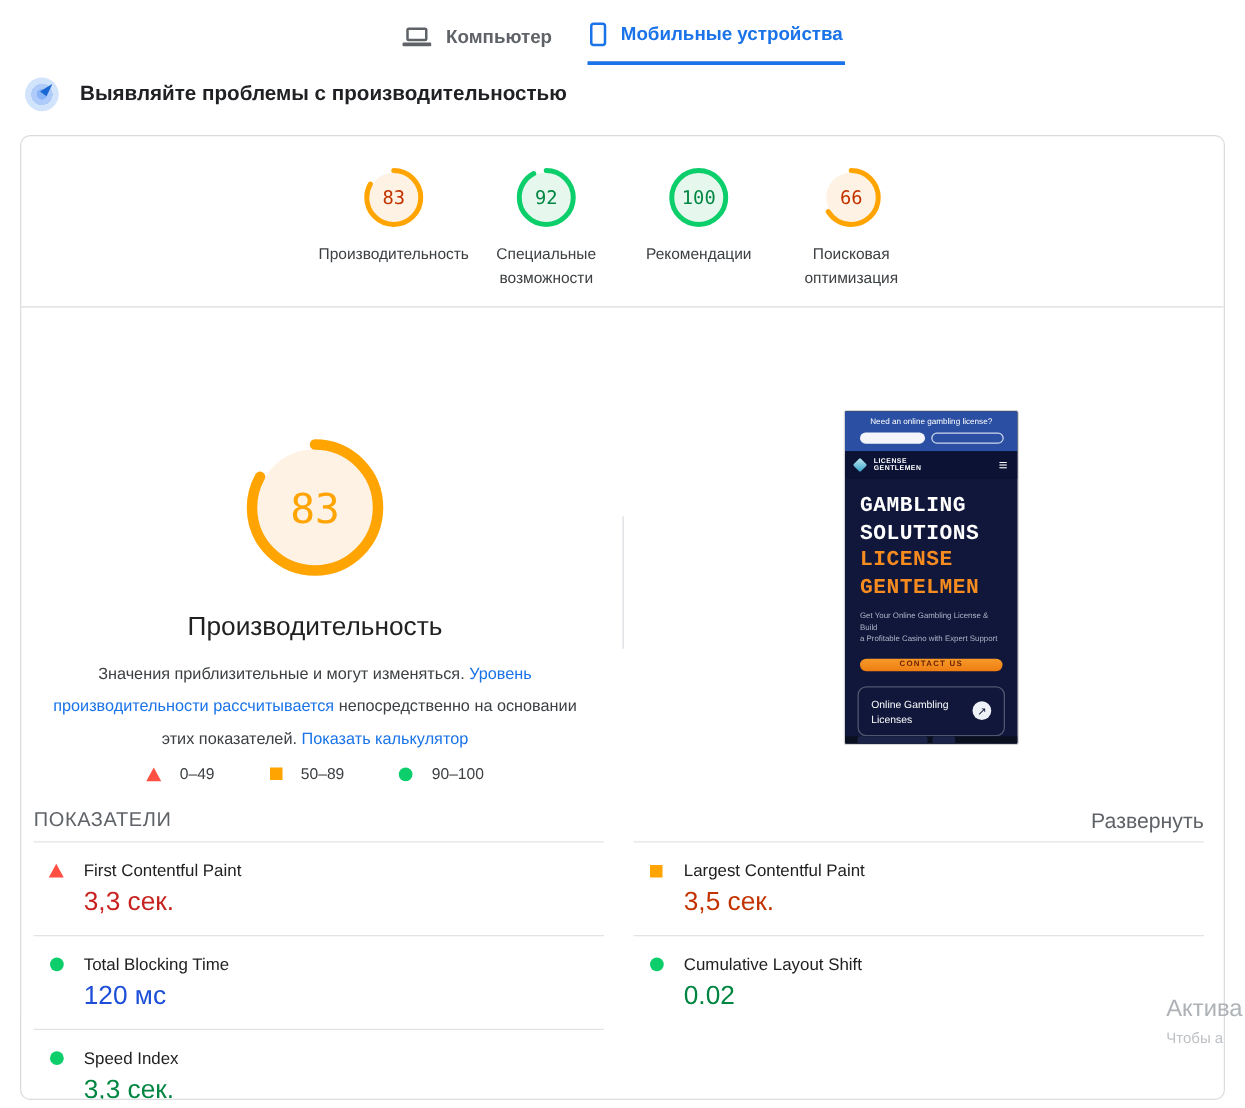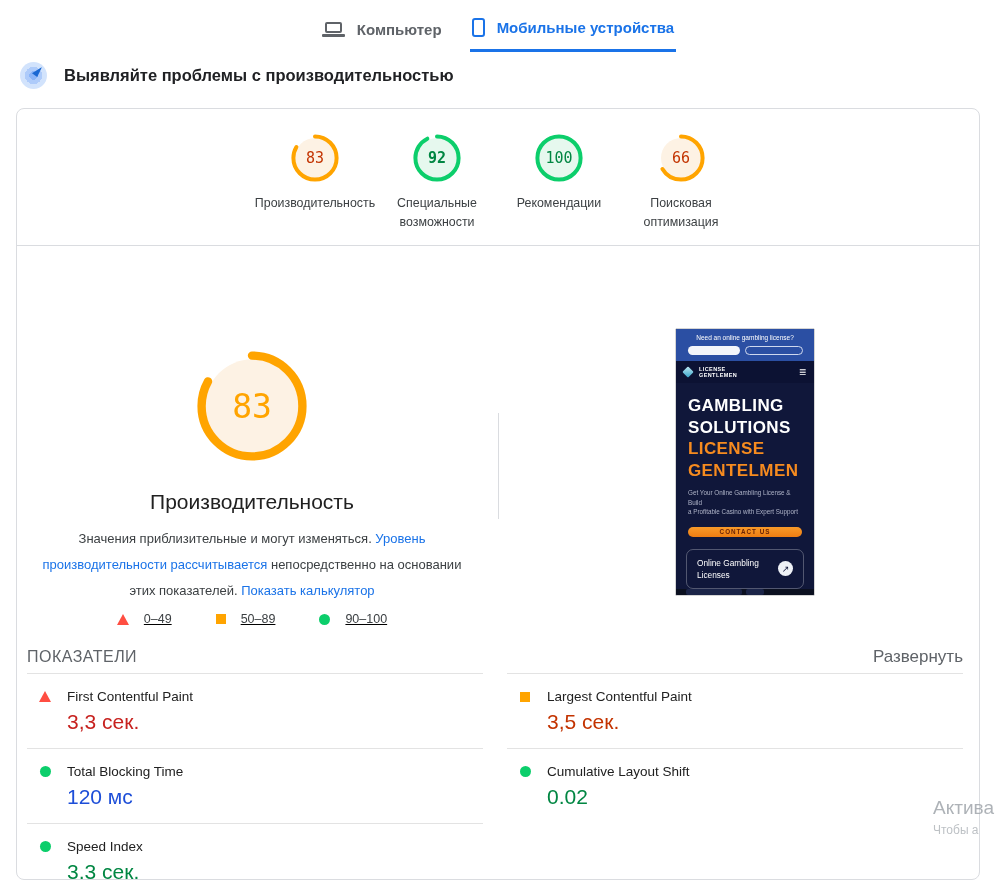--- a/index.html
+++ b/index.html
@@ -41,21 +41,21 @@
   
   .summary { position:relative; height:395px; }
   .left-block { width:470px; padding-top:104px; display:flex; flex-direction:column; align-items:center; }
   .big-gauge { position:relative; width:112px; height:112px; }
   .big-gauge svg { width:100%; height:100%; display:block; }
   .big-gauge .gauge-num { font-size:33px; }
   .perf-title { margin-top:28px; font-size:21px; color:#212121; }
   .perf-desc { margin-top:12px; width:420px; font-size:13px; line-height:26px;
                text-align:center; color:#3c4043; }
   .perf-desc a { color:#1a73e8; text-decoration:none; cursor:pointer; }
-  .legend { margin-top:8px; display:flex; gap:44px; align-items:center;text-decoration:underline; }
+  .legend { margin-top:8px; display:flex; gap:44px; align-items:center; }
   .legend-item { display:flex; align-items:center; gap:15px; font-size:12.5px; color:#3c4043; }
 
   .shape { display:inline-block; }
   .shape-fail { width:0; height:0; border-left:6px solid transparent;
                 border-right:6px solid transparent; border-bottom:11px solid #ff4e42; }
   .shape-average { width:10px; height:10px; }
   .shape-pass { width:11px; height:11px; border-radius:50%; }
 
   .vdivider { position:absolute; left:481px; top:167px; width:1px; height:106px; background:#dadce0; }
 
@@ -67,21 +67,21 @@
   .shot-banner-text { color:#fff; font-size:6.5px; }
   .shot-pills { display:flex; justify-content:center; gap:5px; margin-top:5px; }
   .pill-solid { width:52px; height:9px; background:#f3f5fa; border-radius:5px; }
   .pill-outline { width:58px; height:9px; border:1px solid #cfd8ee; border-radius:5px; }
   .shot-header { background:#0c1233; display:flex; align-items:center; padding:5px 8px; gap:4px; }
   .diamond { width:8px; height:8px; transform:rotate(45deg);
              background:linear-gradient(135deg,#bfe9f2,#35a3c9); border-radius:1px; }
   .shot-logo { color:#fff; font-size:5.5px; font-weight:700; line-height:6px; letter-spacing:.4px; margin-left:3px; }
   .shot-menu { margin-left:auto; color:#fff; font-size:12px; line-height:10px; }
   .shot-hero { padding:12px 12px 0 12px; }
-  .hero-line { font-size:17px; font-weight:800; letter-spacing:.4px; line-height:21.5px; color:#fff; }
+  .hero-line { font-size:17px; font-weight:800; letter-spacing:.4px; line-height:21.5px; color:#fff;font-family:Liberation Mono, monospace; }
   .hero-line.orange { color:#f68b1f; }
   .shot-sub { margin-top:7px; font-size:6.3px; line-height:9.5px; color:#aeb3c7; }
   .shot-cta { margin:10px 12px 0 12px; height:19px; border-radius:10px;
               background:linear-gradient(180deg,#f79a2a,#ee7d12);
               display:flex; align-items:center; justify-content:center;
               color:#6b2305; font-size:6.3px; font-weight:700; letter-spacing:1px; }
   .shot-card { margin:12px 10px 0 10px; border:1px solid rgba(255,255,255,.28); border-radius:7px;
                padding:7px 10px; display:flex; align-items:center; justify-content:space-between; }
   .shot-card-text { color:#fff; font-size:8.3px; line-height:12px; }
   .shot-arrow { width:15px; height:15px; border-radius:50%; background:#eef1f6; color:#10173a;
@@ -145,21 +145,21 @@
         <span class="gauge-num" style="color: rgb(195, 51, 0);">83</span>
       </div>
       <div class="gauge-label">Производительность</div>
     </div>
     <div class="gauge-item">
       <div class="gauge">
         <svg viewBox="0 0 120 120">
             <circle class="gbg" cx="60" cy="60" r="50" fill="#e6f8ee"></circle>
           <circle class="arc" cx="60" cy="60" r="54" fill="none" stroke-width="10" stroke-linecap="round" transform="rotate(-90 60 60)" stroke="#0cce6b" stroke-dasharray="312.14864606068187 339.29200658769764"></circle>
           </svg>
-        <span class="gauge-num" style="color: rgb(1, 134, 66); font-weight: bold;">92</span>
+        <span class="gauge-num" style="color: rgb(1, 134, 66);">92</span>
       </div>
       <div class="gauge-label">Специальные возможности</div>
     </div>
     <div class="gauge-item">
       <div class="gauge">
         <svg viewBox="0 0 120 120">
             <circle class="gbg" cx="60" cy="60" r="50" fill="#e6f8ee"></circle>
           <circle class="arc" cx="60" cy="60" r="54" fill="none" stroke-width="10" stroke-linecap="round" transform="rotate(-90 60 60)" stroke="#0cce6b"></circle>
           </svg>
         <span class="gauge-num" style="color: rgb(1, 134, 66);">100</span>

